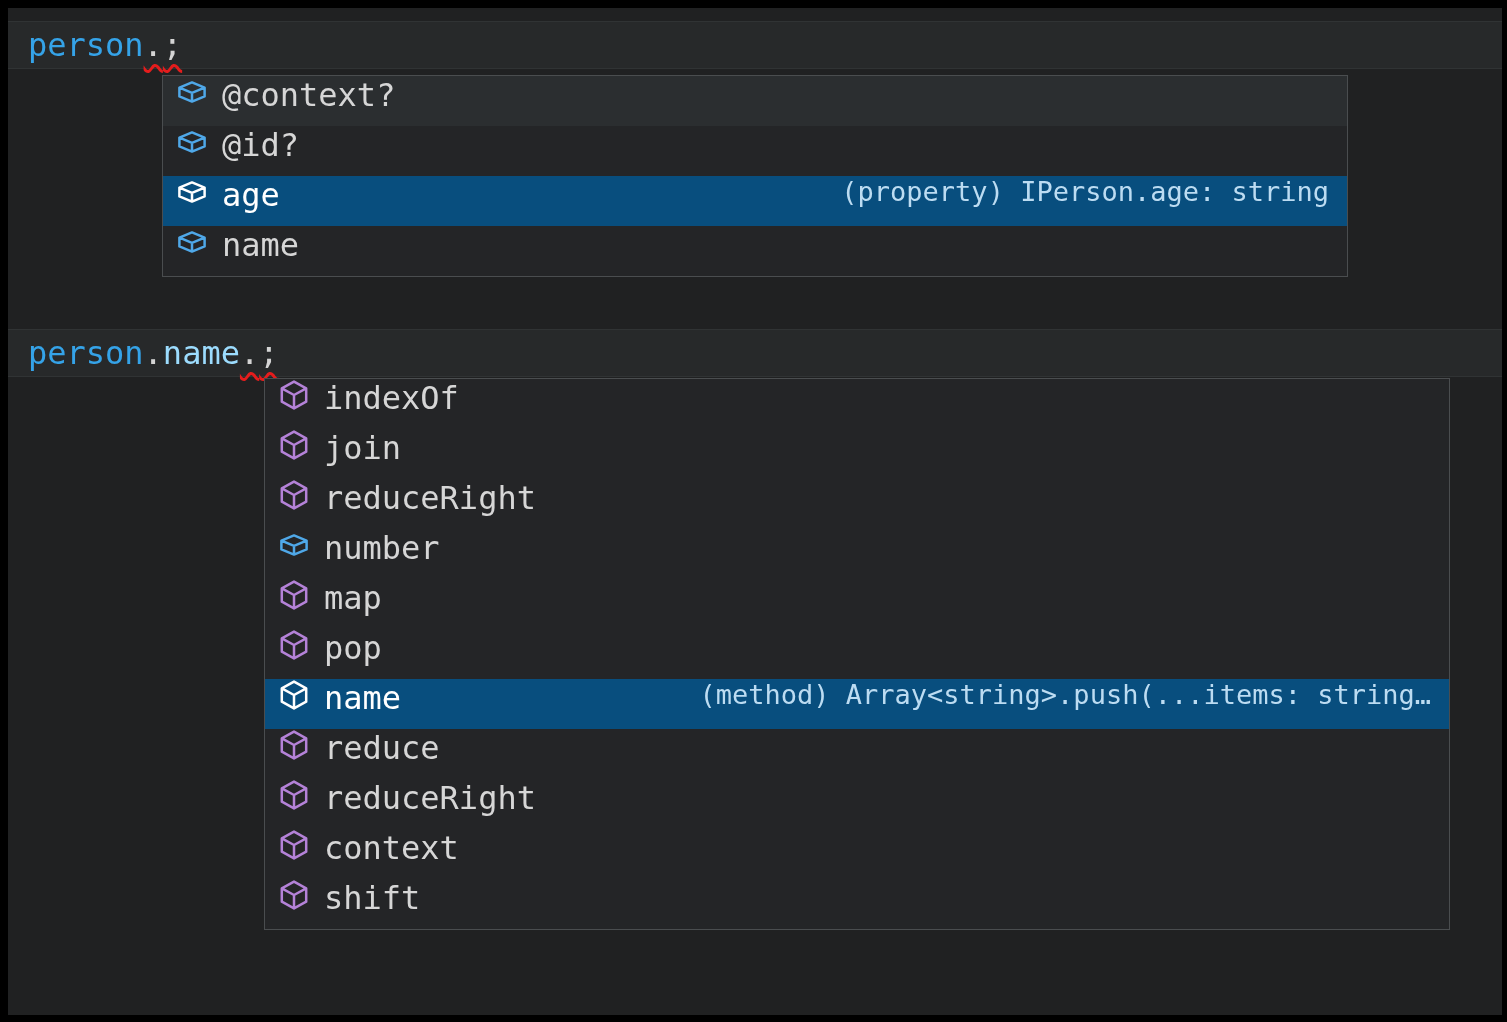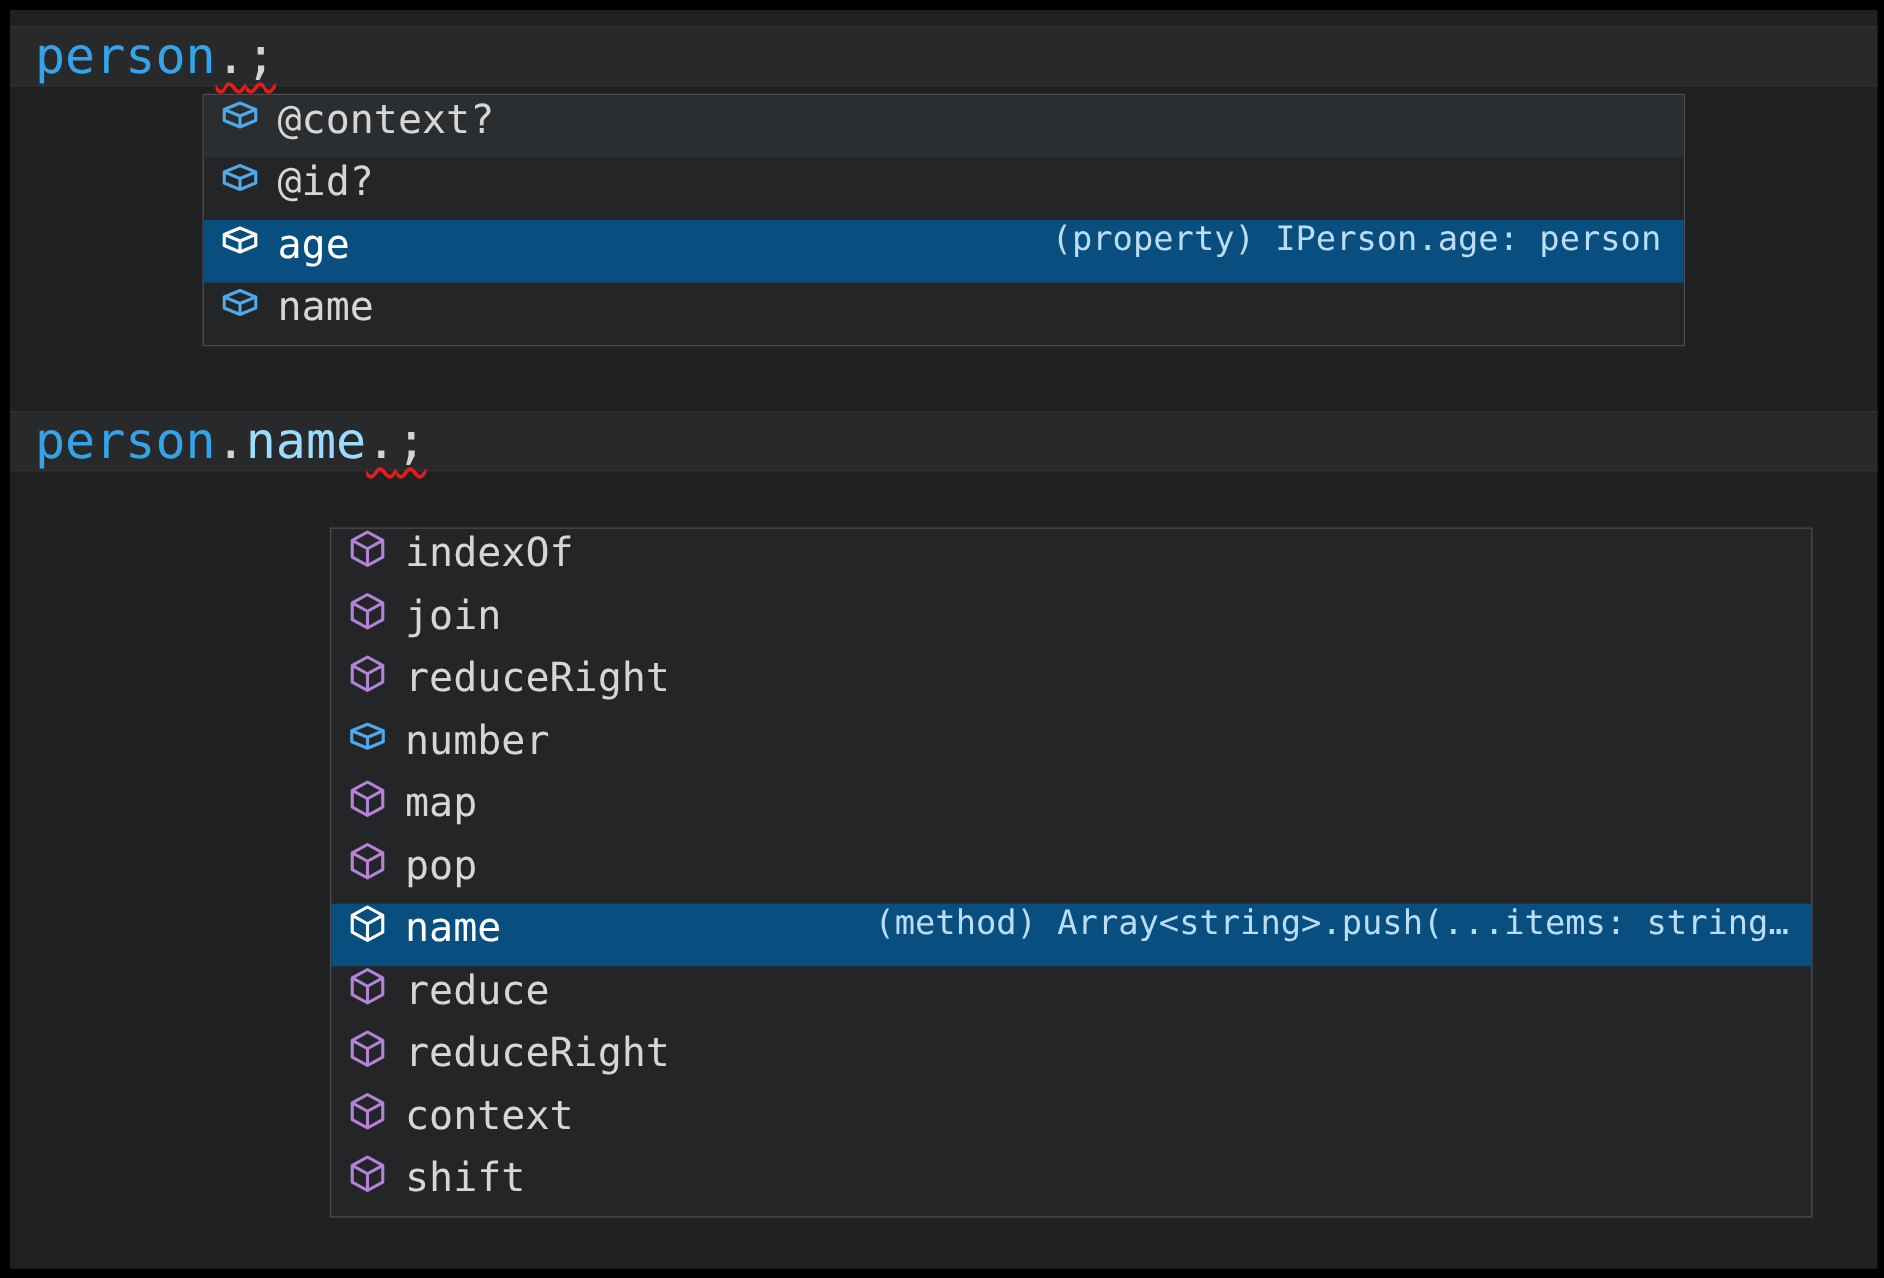--- a/index.html
+++ b/index.html
@@ -28,21 +28,21 @@
   .editor{
     position:absolute;left:8px;top:8px;right:5px;bottom:7px;
     background:var(--editor-background);
   }
   .code-line{
     position:absolute;left:0;right:0;height:46px;
     display:flex;align-items:center;padding-left:20px;
     background:var(--line-highlight);
     border-top:1px solid var(--line-highlight-border);
     border-bottom:1px solid var(--line-highlight-border);
-    font-size:40px;line-height:46px;white-space:pre;
+    font-size:32px;line-height:46px;white-space:pre;
   }
   #code-line-1{top:13px;}
   #code-line-2{top:321px;}
   .tok-variable{color:var(--variable);}
   .tok-property{color:var(--property);}
   .tok-punct{color:var(--punctuation);}
   .squiggle{
     text-decoration-line:underline;
     text-decoration-style:wavy;
     text-decoration-color:var(--squiggle);
@@ -50,21 +50,21 @@
     text-underline-offset:8px;
     text-decoration-skip-ink:none;
   }
   .suggest{
     position:absolute;width:1186px;
     background:var(--suggest-background);
     border:1px solid var(--suggest-border);
     box-sizing:border-box;
   }
   #suggest-1{left:154px;top:67px;}
-  #suggest-2{left:256px;top:370px;margin-top:44px;}
+  #suggest-2{left:256px;top:370px;}
   .row{
     height:50px;display:flex;
     padding:0 18px 0 13px;box-sizing:border-box;
   }
   .row.hovered{background:var(--suggest-hover);}
   .row.selected{background:var(--selection-background);}
   .icon{width:32px;height:32px;flex:none;margin-right:14px;}
   .icon.field{color:var(--icon-field);}
   .icon.method{color:var(--icon-method);}
   .row.selected .icon{color:#fff;}
@@ -109,21 +109,21 @@
             <use href="#sym-field"></use>
           </svg>
     <span class="label">@id?</span>
     <span class="detail"></span>
   </div>
         <div class="row selected">
     <svg class="icon field" viewBox="0 0 16 16">
             <use href="#sym-field"></use>
           </svg>
     <span class="label">age</span>
-    <span class="detail">(property) IPerson.age: person</span>
+    <span class="detail">(property) IPerson.age: string</span>
   </div>
         <div class="row">
     <svg class="icon field" viewBox="0 0 16 16">
             <use href="#sym-field"></use>
           </svg>
     <span class="label">name</span>
     <span class="detail"></span>
   </div>
       </div>
 

